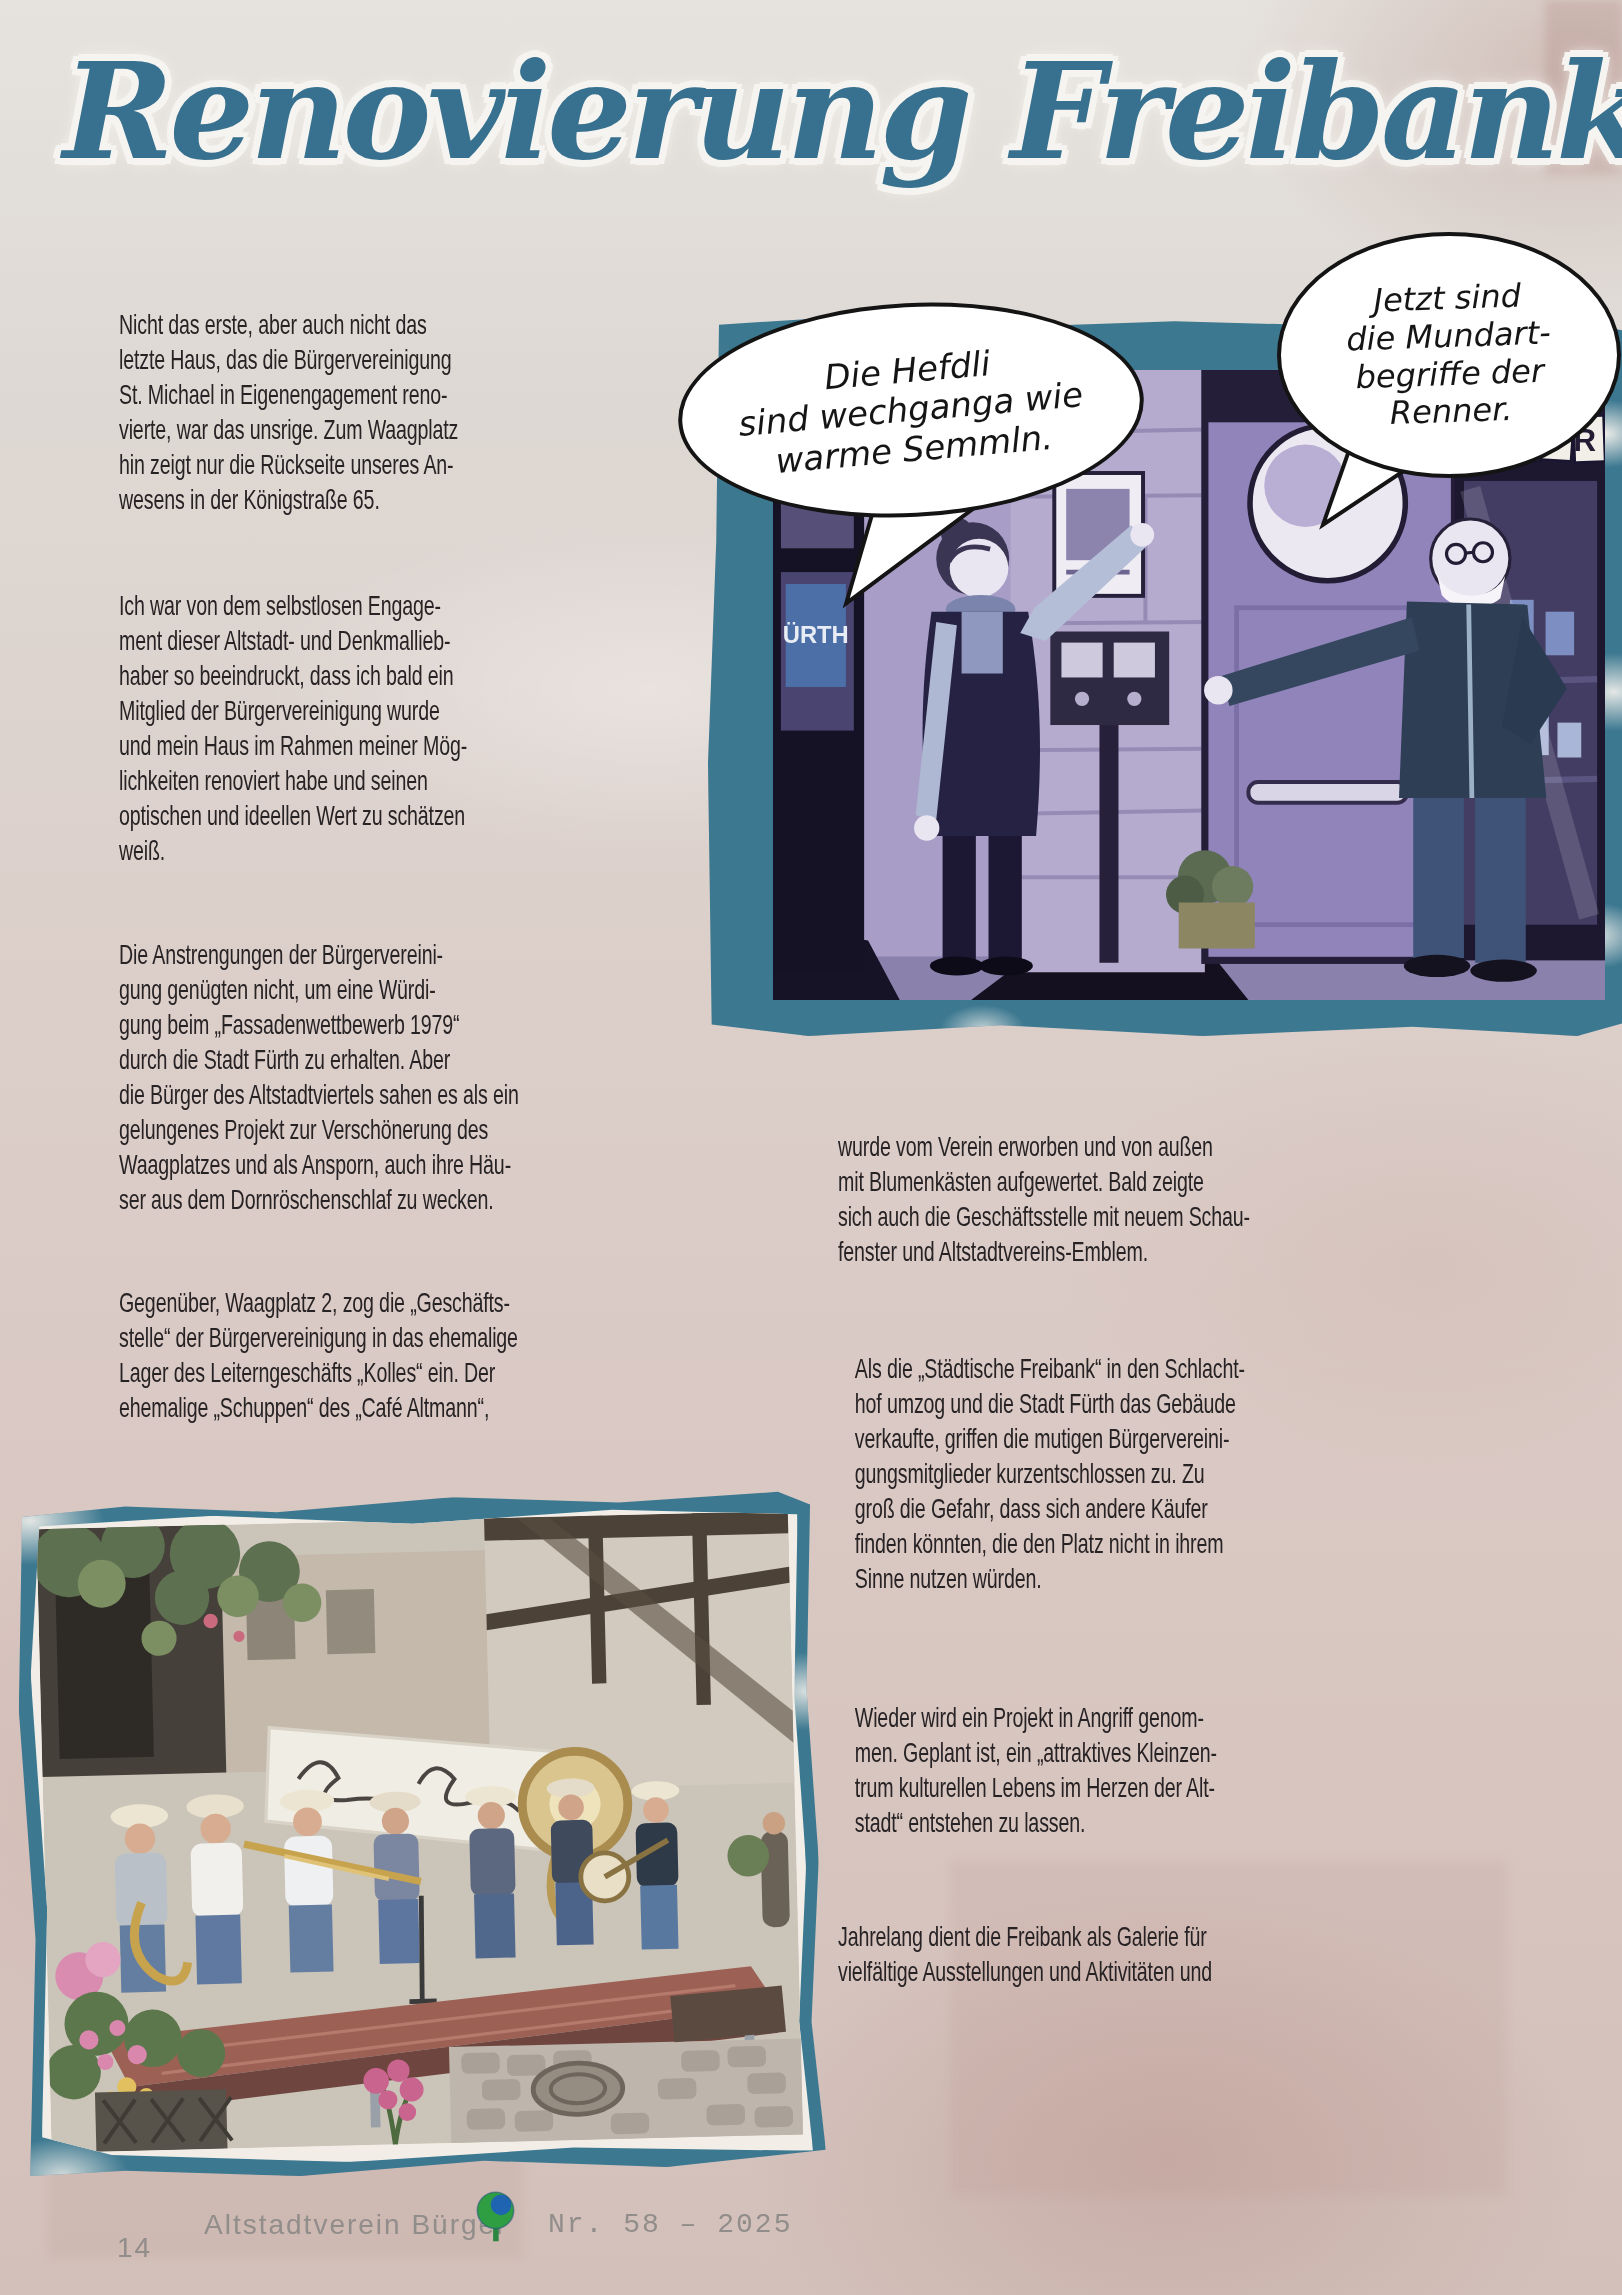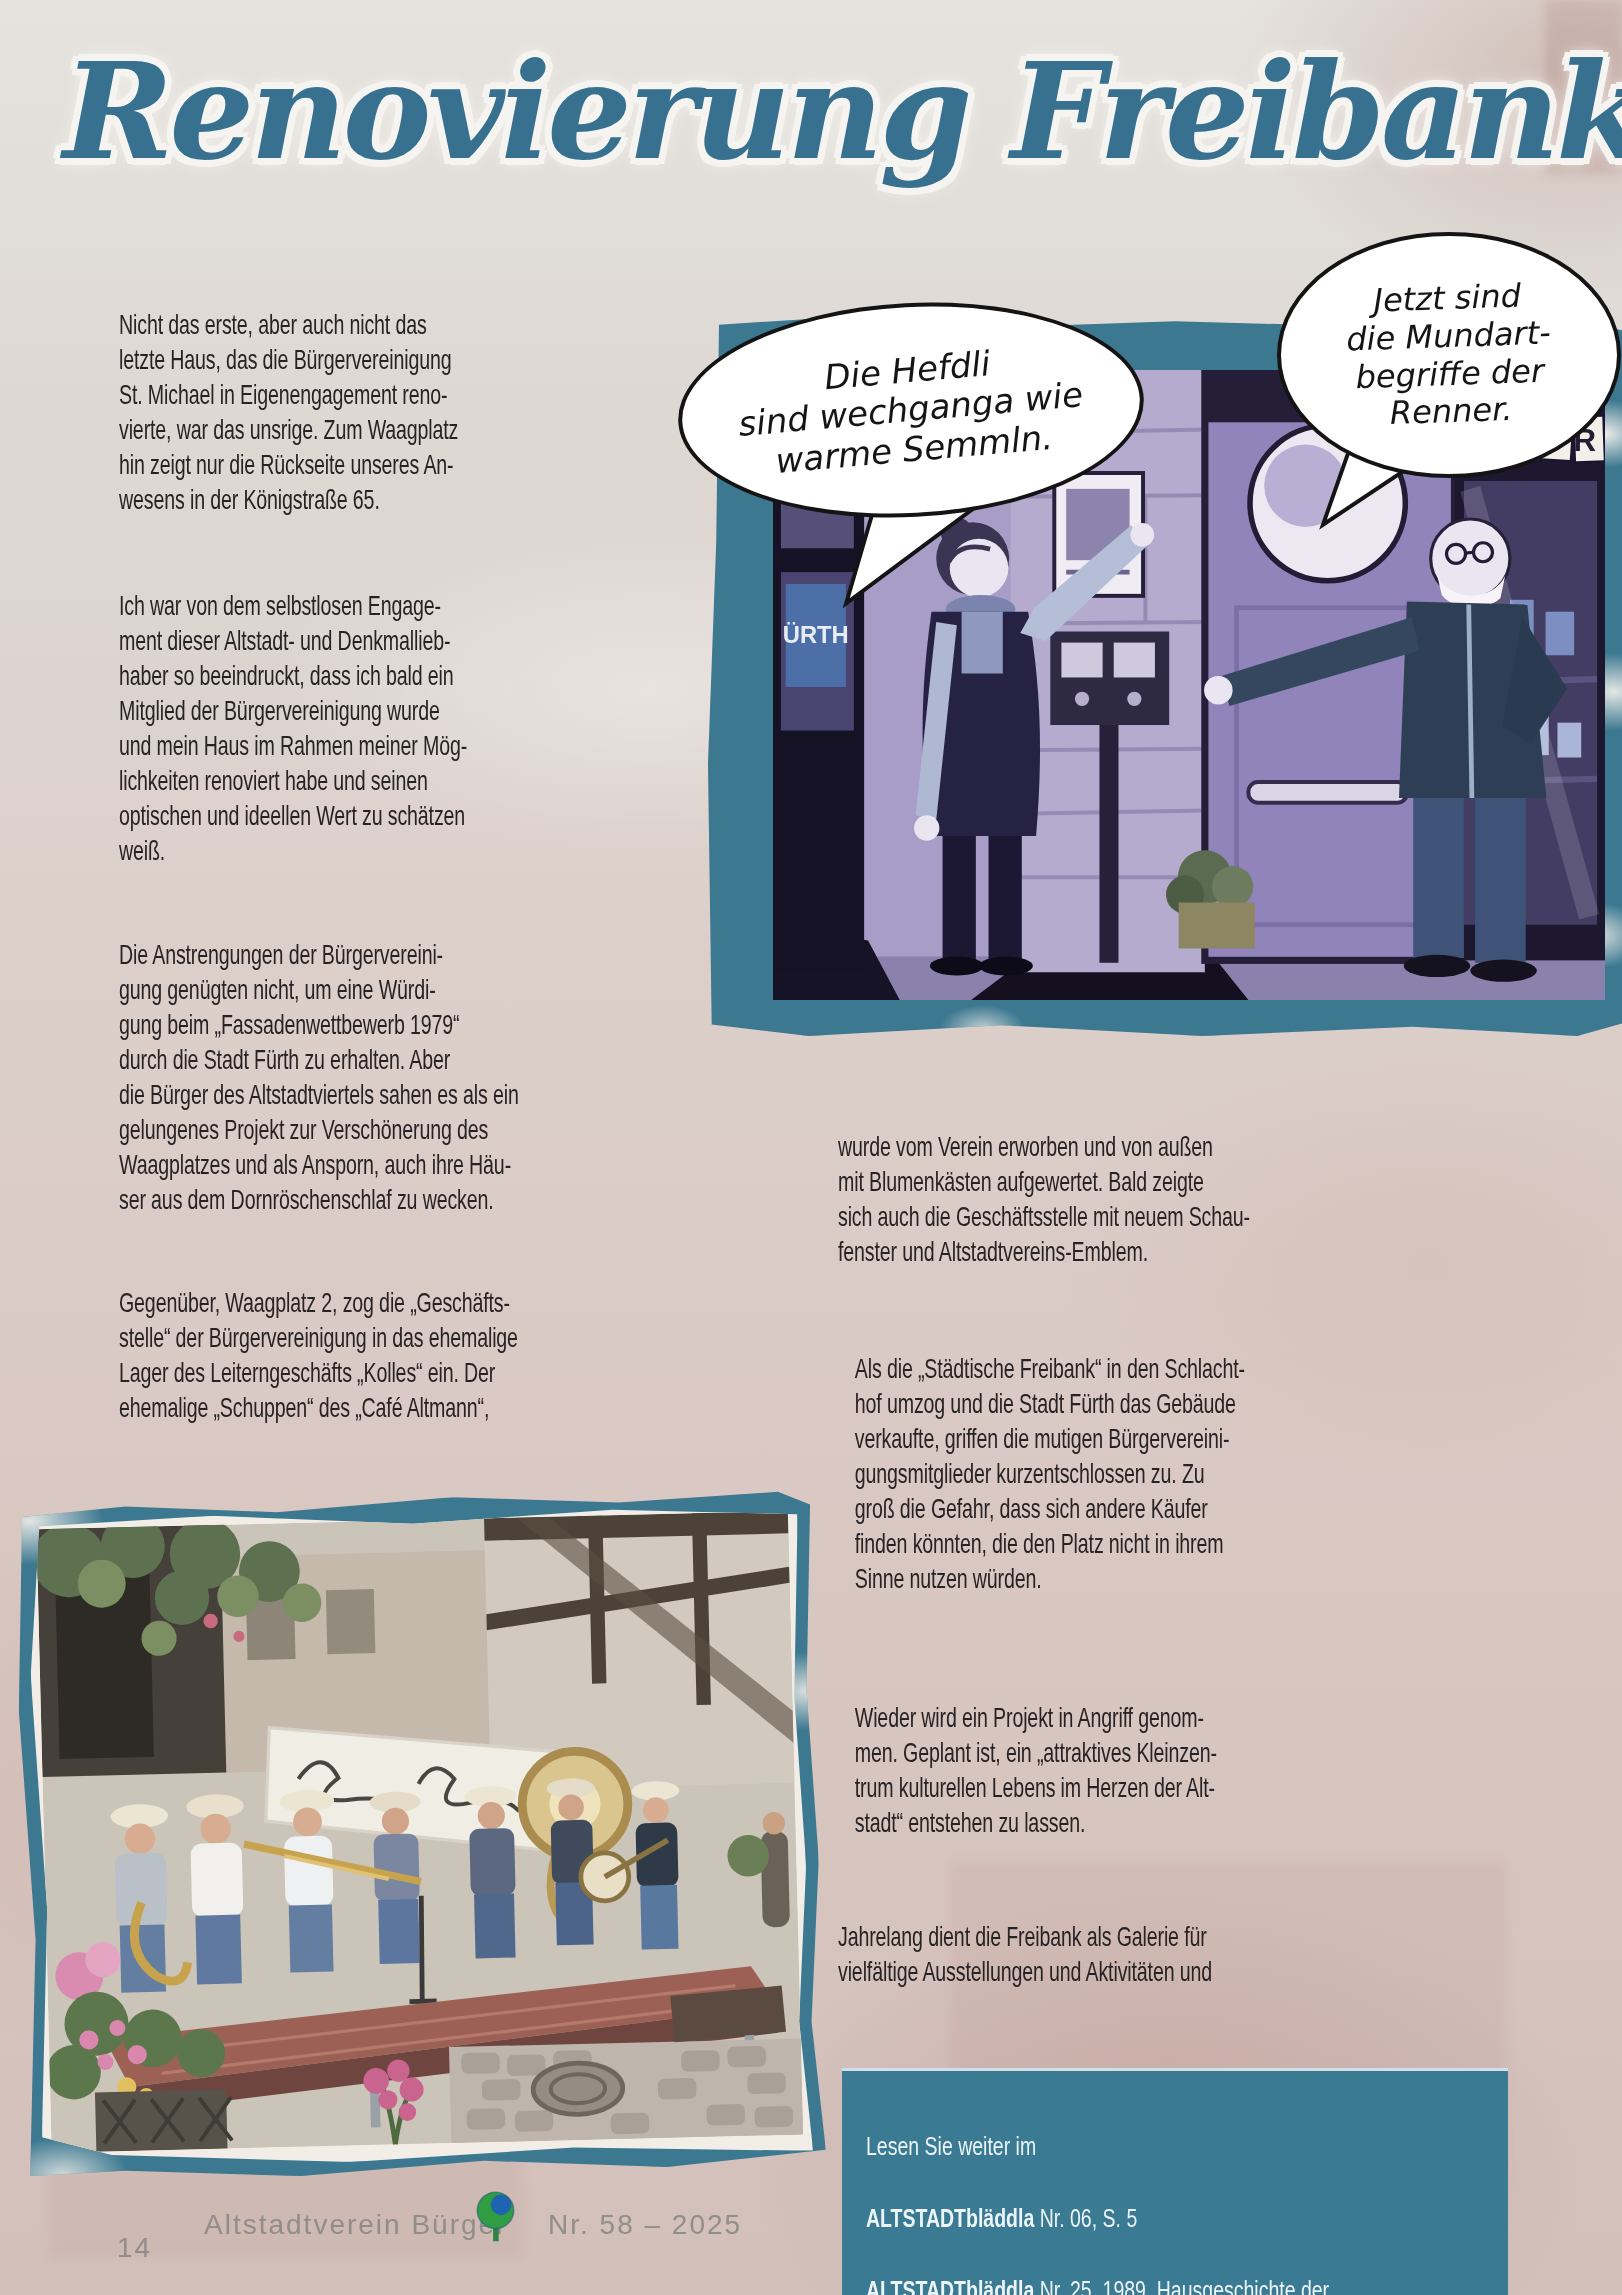--- a/index.html
+++ b/index.html
@@ -439,34 +439,25 @@
             </g>
           </g>
 
         <rect x="896" y="400" width="34" height="120" rx="14" fill="#6b6257"></rect>
         <circle cx="913" cy="390" r="14" fill="#caa183"></circle>
         <circle cx="880" cy="430" r="26" fill="#6a7f55"></circle>
       </svg>
     </div>
   </div>
 
-  <div class="info-box">
-    <div class="info-inner">
-      <div>Lesen Sie weiter im</div>
-      <div><span class="ib-bold">ALTSTADTbläddla</span><span> Nr. 06, S. 5</span></div>
-      <div><span class="ib-bold">ALTSTADTbläddla</span><span> Nr. 25, 1989, Hausgeschichte der
-Freibank und Seite 5, „Bericht des Architekten“:</span></div>
-      
-    </div>
-  </div>
 
   <div class="footer-text" style="left:117px; top:2209px;margin-top:23px;">14</div>
   <div class="footer-text" style="left:204px; top:2209px;">Altstadtverein Bürger</div>
   <svg class="abs" style="left:474px; top:2189px; z-index:2;" width="43" height="57" viewBox="0 0 54 72">
     <rect x="24" y="42" width="7" height="24" fill="#2c8540"></rect>
     <circle cx="27" cy="27" r="23" fill="#2f9e43"></circle>
     <circle cx="34" cy="20" r="13" fill="#1f64b0"></circle>
     <circle cx="27" cy="27" r="23" fill="none" stroke="#1b4f7e" stroke-width="2" opacity=".5"></circle>
   </svg>
-  <div class="footer-text" style="left:548px; top:2209px;">Nr. 58 – 2025</div>
+  <div class="footer-text" style="left:548px; top:2209px;font-family:Liberation Mono, monospace;">Nr. 58 – 2025</div>
 
 </div>
 
 
 </body></html>

